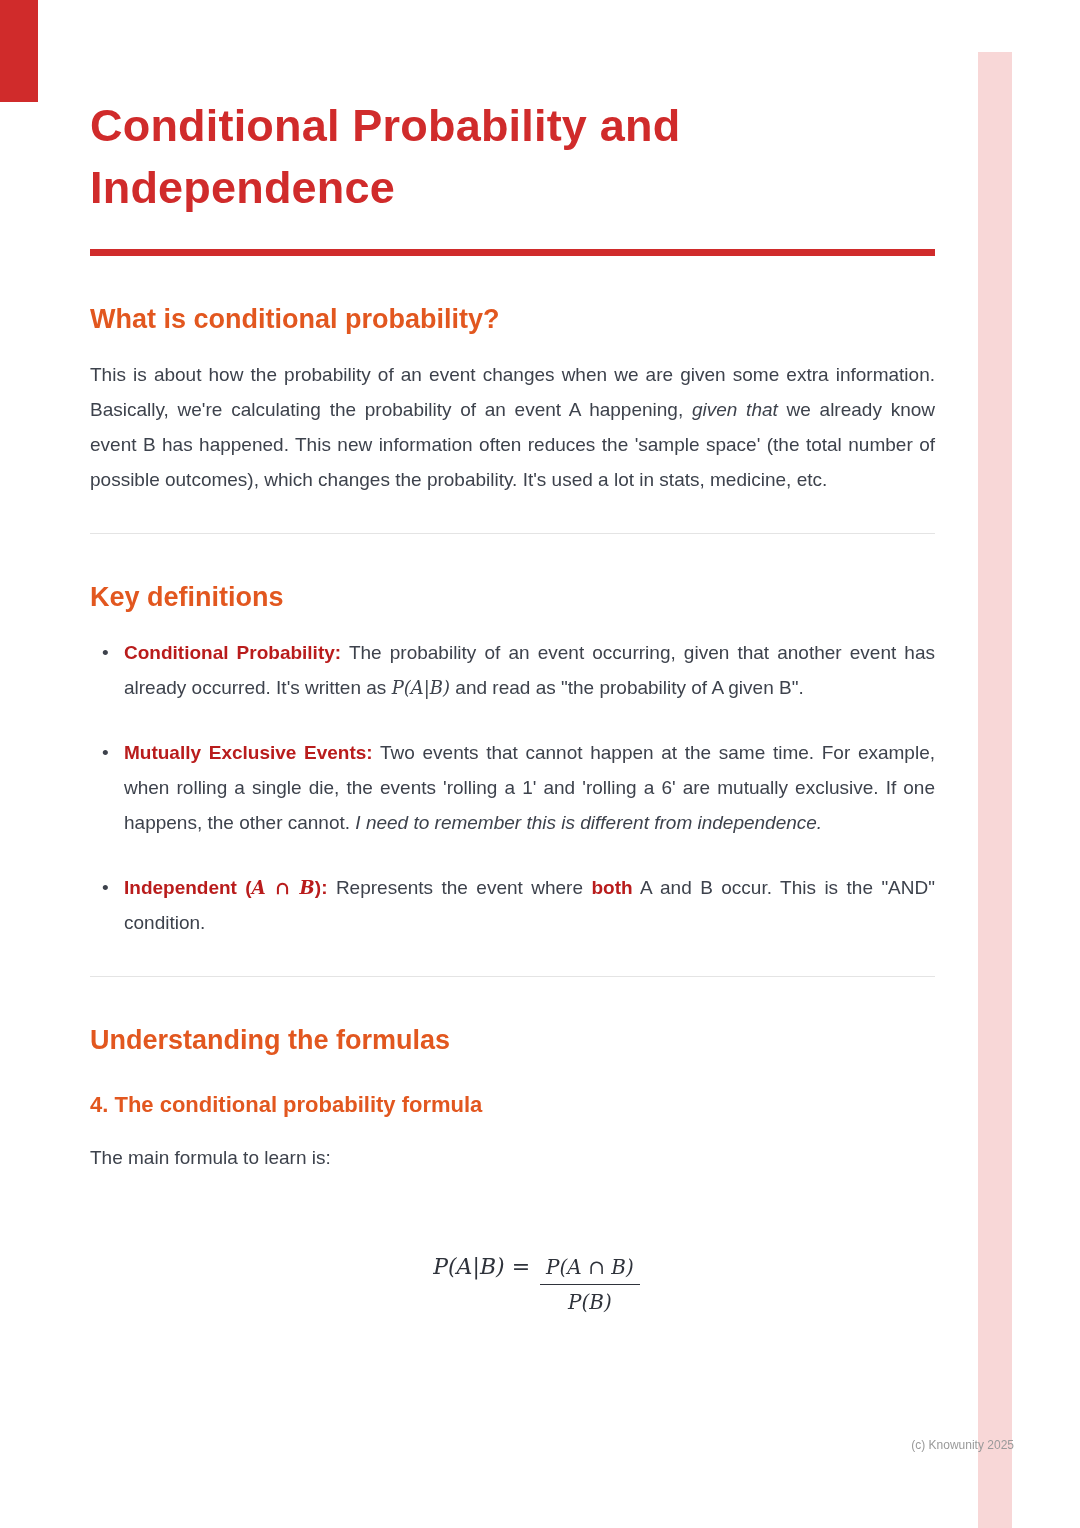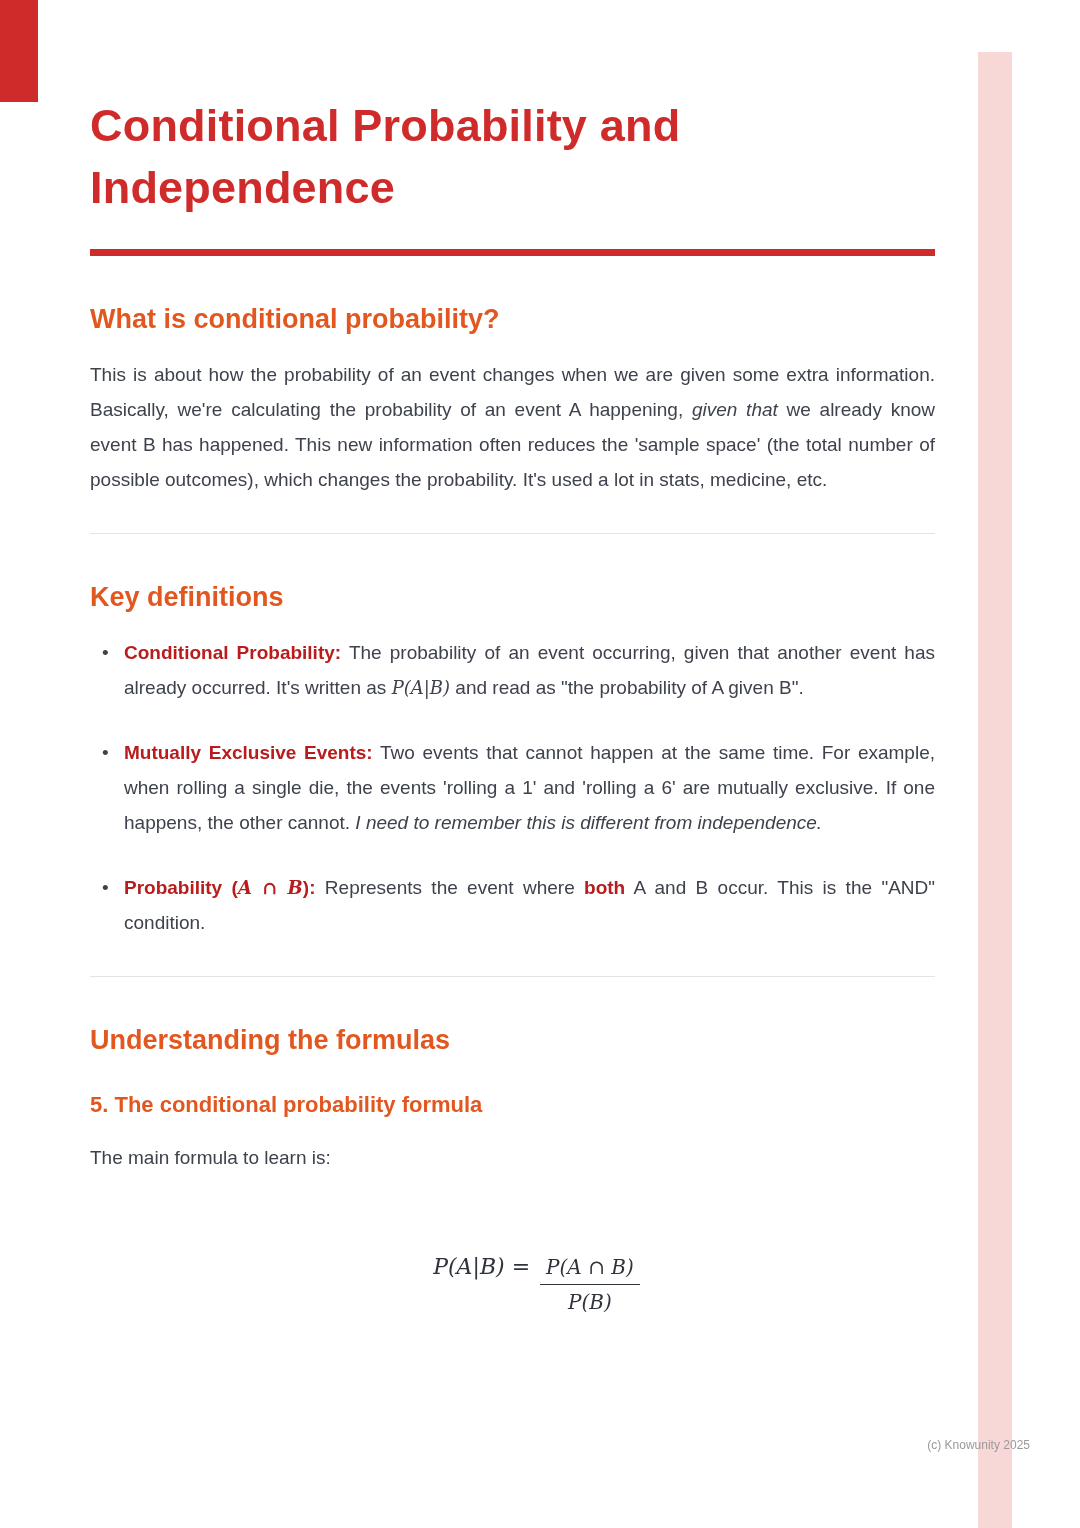--- a/index.html
+++ b/index.html
@@ -127,21 +127,21 @@
   .frac .num {
     padding: 0 6px 5px;
     border-bottom: 1.5px solid #2f333b;
     margin-top: 36px;
   }
   .frac .den { padding-top: 5px; }
 
   .footer-credit {
     position: absolute;
     top: 1438px;
-    right: 50px;
+    right: 66px;
     font-size: 12px;
     color: #9a9a9a;
     z-index: 2;
   }
 </style>
 </head>
 <body>
 
 <div class="red-corner"></div>
 <div class="pink-strip"></div>
@@ -162,28 +162,28 @@
   <hr class="divider">
 
   <h2 class="section-heading">Key definitions</h2>
 
   <ul class="def-list">
     <li><span class="b">Conditional Probability:</span><span> The probability of an event occurring, given that another event has already occurred. It's written as </span><span class="math">P(A|B)</span><span> and read as "the probability of A given B".</span></li>
 
 
     <li><span class="b">Mutually Exclusive Events:</span><span> Two events that cannot happen at the same time. For example, when rolling a single die, the events 'rolling a 1' and 'rolling a 6' are mutually exclusive. If one happens, the other cannot. </span><span class="it">I need to remember this is different from independence.</span></li>
 
-    <li><span class="b">Probability (</span><span class="math b">A ∩ B</span><span class="b">):</span><span> Represents the event where </span><span class="b">both</span><span> A and B occur. This is the "AND" condition.</span></li>
+    <li><span class="b">Independent (</span><span class="math b">A ∩ B</span><span class="b">):</span><span> Represents the event where </span><span class="b">both</span><span> A and B occur. This is the "AND" condition.</span></li>
   </ul>
 
   <hr class="divider">
 
   <h2 class="section-heading">Understanding the formulas</h2>
 
-  <h3 class="sub-heading">5. The conditional probability formula</h3>
+  <h3 class="sub-heading">4. The conditional probability formula</h3>
 
   <p class="body-text">The main formula to learn is:</p>
 
   <div class="formula-block">
     <span class="formula-lhs">P(A|B) =</span>
     <span class="frac">
       <span class="num">P(A ∩ B)</span>
       <span class="den">P(B)</span>
     </span>
   </div>

